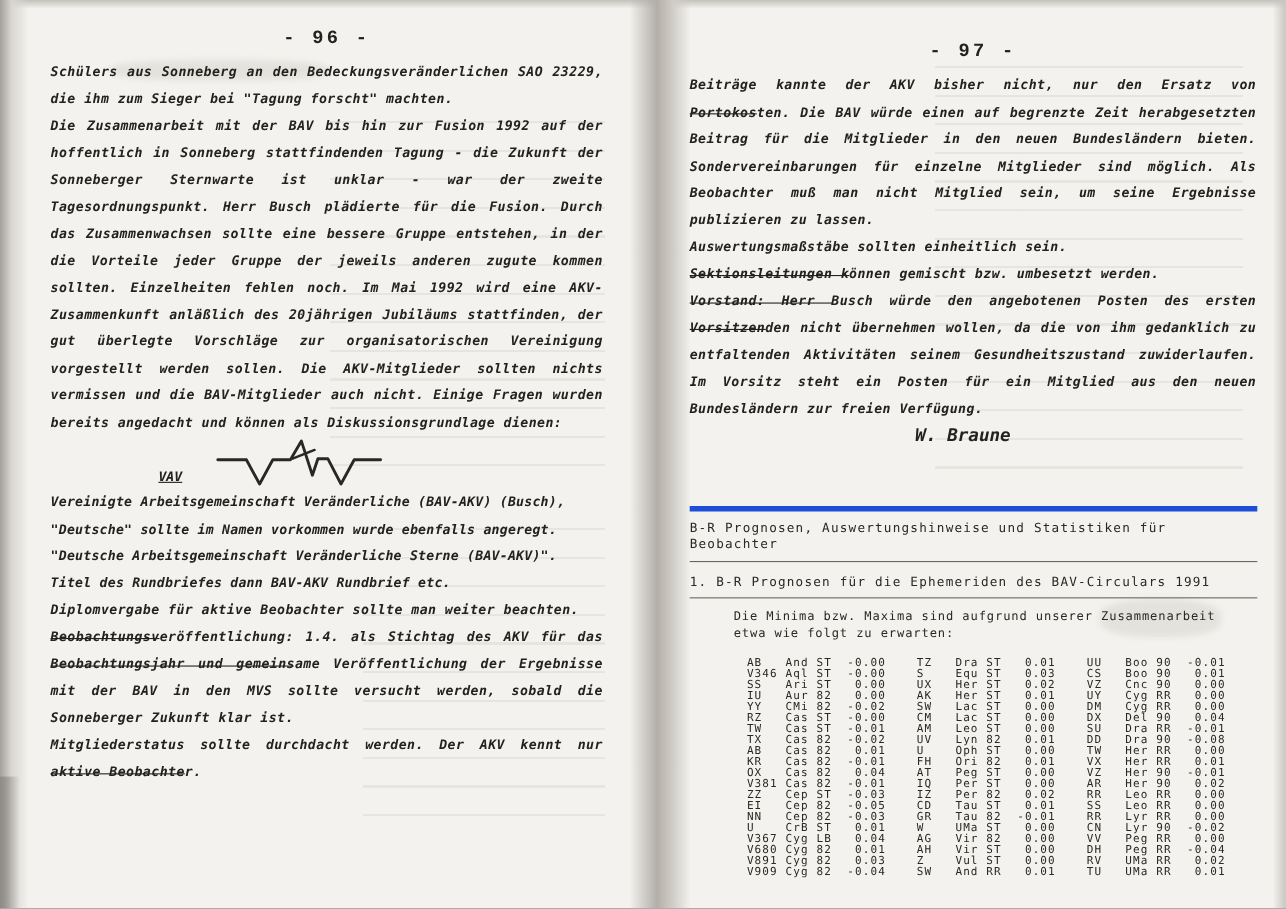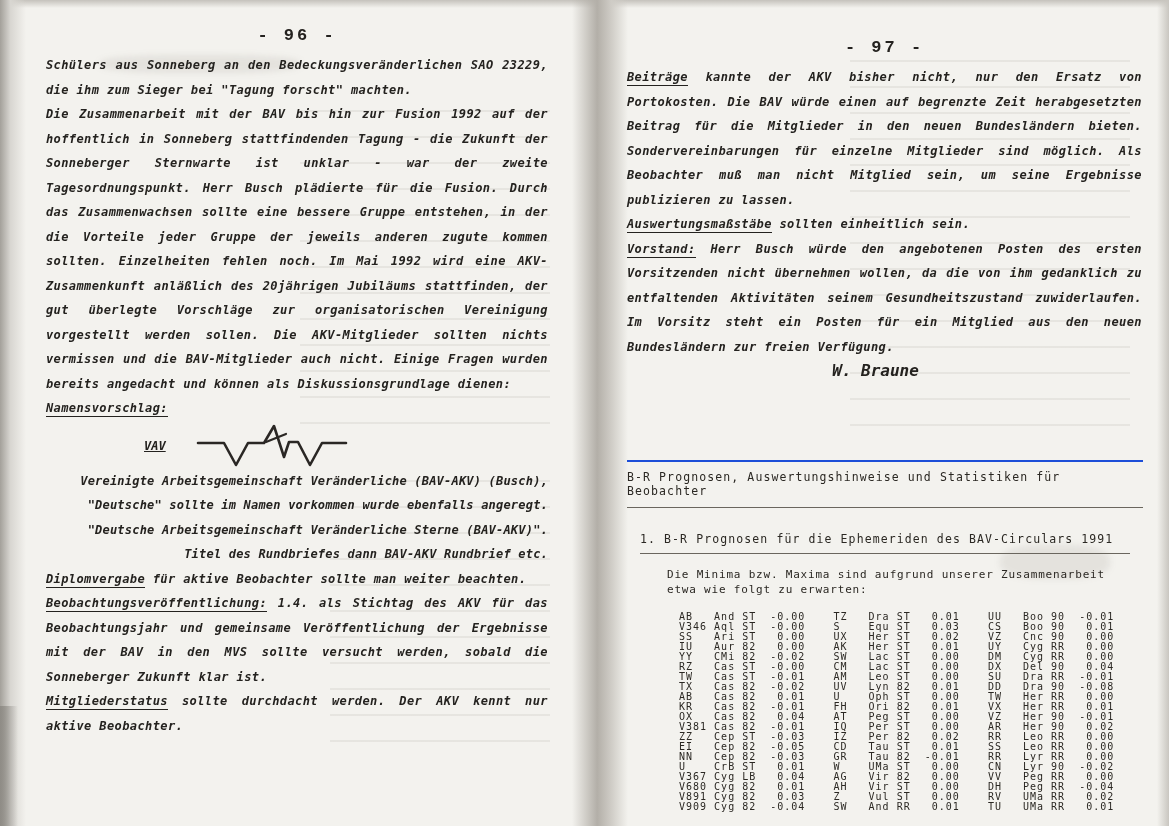--- a/index.html
+++ b/index.html
@@ -27,40 +27,40 @@
     filter:blur(.6px);}
   .smudge.blob{background:rgba(95,90,80,.10);border-radius:40%;filter:blur(3px);}
 
   
   .content-left{position:absolute;left:46px;top:26px;width:502px;}
   .narr{font-style:italic;font-weight:bold;font-size:12px;line-height:24.5px;
     letter-spacing:.4px;text-align:justify;margin:0;}
   .pagenum{font-style:normal;font-weight:bold;font-size:17px;letter-spacing:3px;
     text-align:center;margin:0 0 8px 0;font-family:Liberation Mono, monospace;}
   .mt{}
-  .lead{border-bottom:1.4px solid currentColor;padding-bottom:1px;}
-  .nameline{white-space:nowrap;text-align:right;letter-spacing:.2px;}
+  .lead{border-bottom:1.4px solid currentColor;padding-bottom:19px;}
+  .nameline{white-space:nowrap;text-align:left;letter-spacing:.2px;}
   .logo-row{position:relative;height:44px;margin:2px 0 2px 0;}
-  .logo-vav{position:absolute;left:98px;top:16px;font-style:italic;font-weight:bold;font-size:12px;text-decoration:underline;}
+  .logo-vav{position:absolute;left:98px;top:28px;font-style:italic;font-weight:bold;font-size:12px;text-decoration:underline;}
   .logo-icon{position:absolute;left:150px;top:0;}
 
   
   .content-right{position:absolute;left:627px;top:38px;width:515px;}
   .narr-r{font-style:italic;font-weight:bold;font-size:12px;line-height:24.5px;
     letter-spacing:.4px;text-align:justify;margin:0;}
   .sig{text-align:center;font-style:italic;font-weight:bold;font-size:16px;
     margin:2px 18px 0 0;}
 
   
   .stats{position:absolute;left:627px;top:460px;width:516px;color:#2b2823;}
   .stats-title{font-size:11.5px;letter-spacing:1.1px;
-    border-top:2px solid #1d4ed8;border-bottom:1px solid #6a665e;
+    border-top:5px solid #1d4ed8;border-bottom:1px solid #6a665e;
     padding:8px 0 9px 0;margin:0;font-weight:normal;}
   .stats-sub{font-size:11.5px;letter-spacing:1.1px;border-bottom:1px solid #6a665e;
-    padding:11px 0 7px 0;margin:13px;font-weight:normal;}
+    padding:11px 0 7px 0;margin:0;font-weight:normal;}
   .stats-intro{margin:9px 0 0 40px;font-size:11px;line-height:15px;letter-spacing:.8px;}
   .prog-table{margin:15px 0 0 52px;font-family:inherit;font-size:10px;
     line-height:10px;letter-spacing:1px;color:#2b2823;}
 </style>
 </head>
 <body>
 
 <div class="scan">
 
   <div class="edge-top"></div>
@@ -75,23 +75,20 @@
   <div class="smudge blob" style="left:1000px;top:545px;width:110px;height:34px;"></div>
   <div class="smudge blob" style="left:100px;top:55px;width:200px;height:18px;"></div>
 
   <div class="content-left">
     <p class="pagenum">- 96 -</p>
 
     <p class="narr">Schülers aus Sonneberg an den Bedeckungsveränderlichen SAO 23229, die ihm zum Sieger bei "Tagung forscht" machten.</p>
 
     <p class="narr mt">Die Zusammenarbeit mit der BAV bis hin zur Fusion 1992 auf der hoffentlich in Sonneberg stattfindenden Tagung - die Zukunft der Sonneberger Sternwarte ist unklar - war der zweite Tagesordnungspunkt. Herr Busch plädierte für die Fusion. Durch das Zusammenwachsen sollte eine bessere Gruppe entstehen, in der die Vorteile jeder Gruppe der jeweils anderen zugute kommen sollten. Einzelheiten fehlen noch. Im Mai 1992 wird eine AKV-Zusammenkunft anläßlich des 20jährigen Jubiläums stattfinden, der gut überlegte Vorschläge zur organisatorischen Vereinigung vorgestellt werden sollen. Die AKV-Mitglieder sollten nichts vermissen und die BAV-Mitglieder auch nicht. Einige Fragen wurden bereits angedacht und können als Diskussionsgrundlage dienen:</p>
 
-    <p class="narr mt">
-      <span class="lead">Namensvorschlag:</span>
-    </p>
 
     <div class="logo-row">
       <span class="logo-vav">VAV</span>
       <span class="logo-icon">
         <svg width="160" height="46" viewBox="0 0 160 46">
           <path d="M2 20 H28 L40 42 L52 20 H68 L78 3 L88 34 L93 19 H102 L114 42 L126 20 H150" fill="none" stroke="#2a2724" stroke-width="2.6" stroke-linejoin="round" stroke-linecap="round"></path>
           <path d="M70 19 L90 11" fill="none" stroke="#2a2724" stroke-width="2.2" stroke-linecap="round"></path>
         </svg>
       </span>
     </div>
@@ -104,20 +101,21 @@
     <p class="narr"><span class="lead">Diplomvergabe</span><span> für aktive Beobachter sollte man weiter beachten.</span></p>
     <p class="narr"><span class="lead">Beobachtungsveröffentlichung:</span><span> 1.4. als Stichtag des AKV für das Beobachtungsjahr und gemeinsame Veröffentlichung der Ergebnisse mit der BAV in den MVS sollte versucht werden, sobald die Sonneberger Zukunft klar ist.</span></p>
     <p class="narr"><span class="lead">Mitgliederstatus</span><span> sollte durchdacht werden. Der AKV kennt nur aktive Beobachter.</span></p>
   </div>
 
   <div class="content-right">
     <p class="pagenum">- 97 -</p>
 
     <p class="narr-r"><span class="lead">Beiträge</span><span> kannte der AKV bisher nicht, nur den Ersatz von Portokosten. Die BAV würde einen auf begrenzte Zeit herabgesetzten Beitrag für die Mitglieder in den neuen Bundesländern bieten. Sondervereinbarungen für einzelne Mitglieder sind möglich. Als Beobachter muß man nicht Mitglied sein, um seine Ergebnisse publizieren zu lassen.</span></p>
     <p class="narr-r"><span class="lead">Auswertungsmaßstäbe</span><span> sollten einheitlich sein.</span></p>
+    <p class="narr-r"><span class="lead">Sektionsleitungen</span><span> können gemischt bzw. umbesetzt werden.</span></p>
     <p class="narr-r"><span class="lead">Vorstand:</span><span> Herr Busch würde den angebotenen Posten des ersten Vorsitzenden nicht übernehmen wollen, da die von ihm gedanklich zu entfaltenden Aktivitäten seinem Gesundheitszustand zuwiderlaufen. Im Vorsitz steht ein Posten für ein Mitglied aus den neuen Bundesländern zur freien Verfügung.</span></p>
 
     <p class="sig">W. Braune</p>
   </div>
 
   <div class="stats">
     <h2 class="stats-title">B-R Prognosen, Auswertungshinweise und Statistiken für Beobachter</h2>
     <h3 class="stats-sub">1. B-R Prognosen für die Ephemeriden des BAV-Circulars 1991</h3>
     <div class="stats-intro">
       <div>Die Minima bzw. Maxima sind aufgrund unserer Zusammenarbeit</div>

